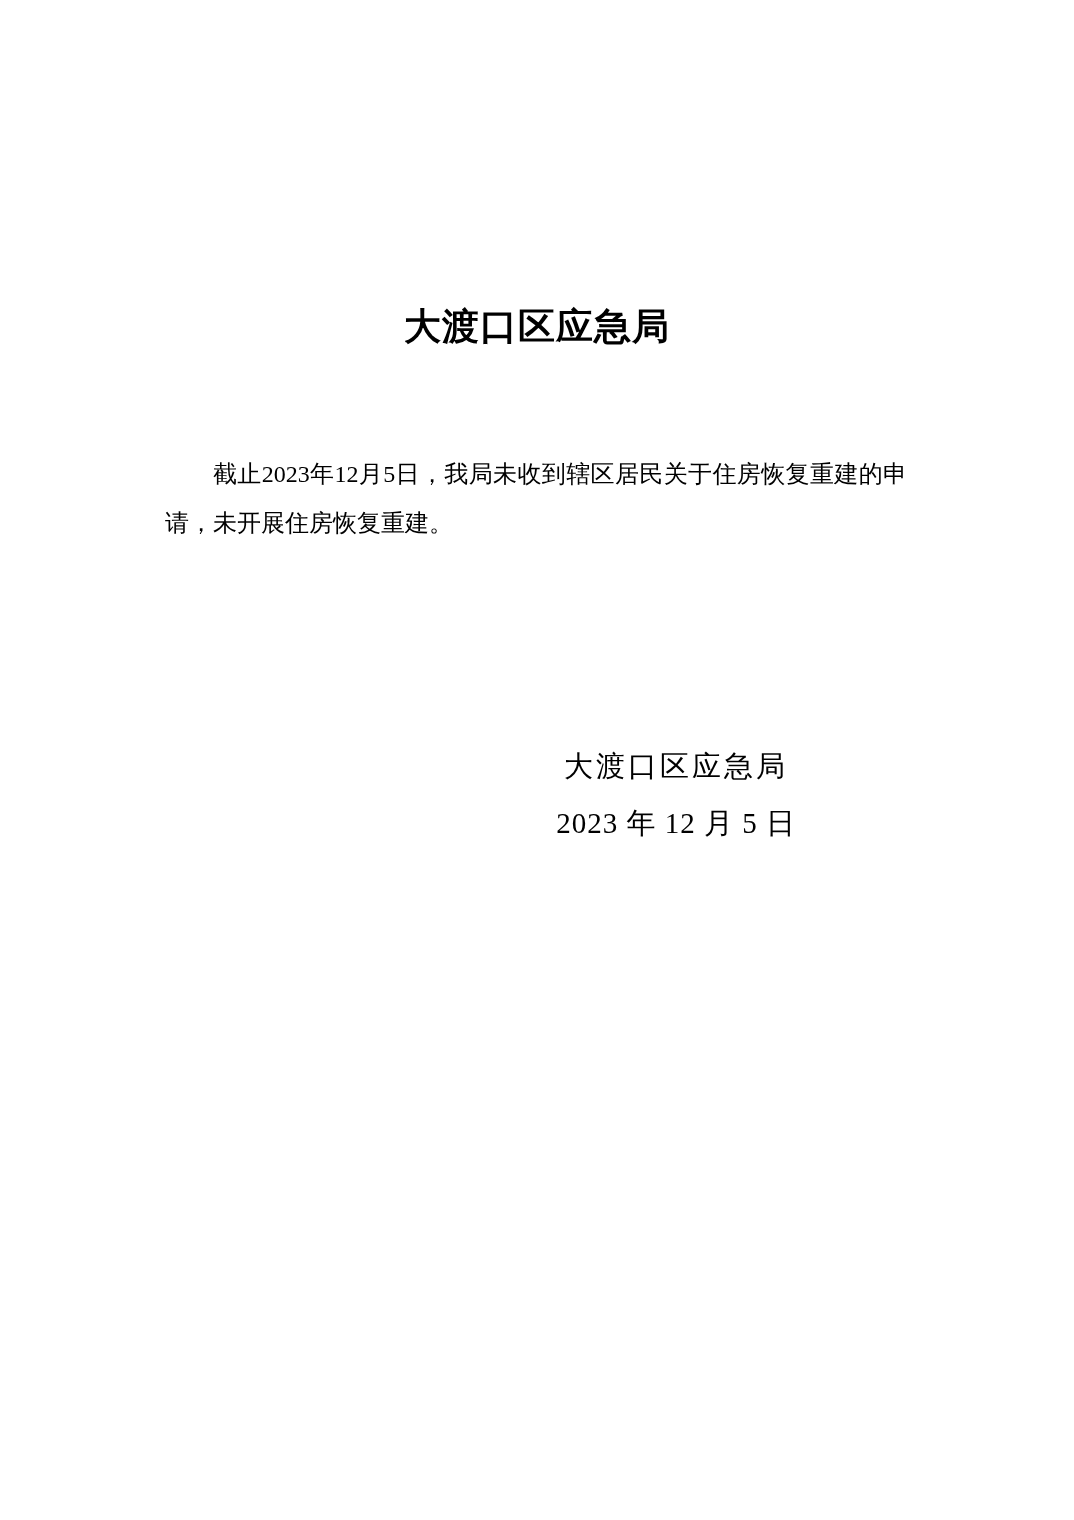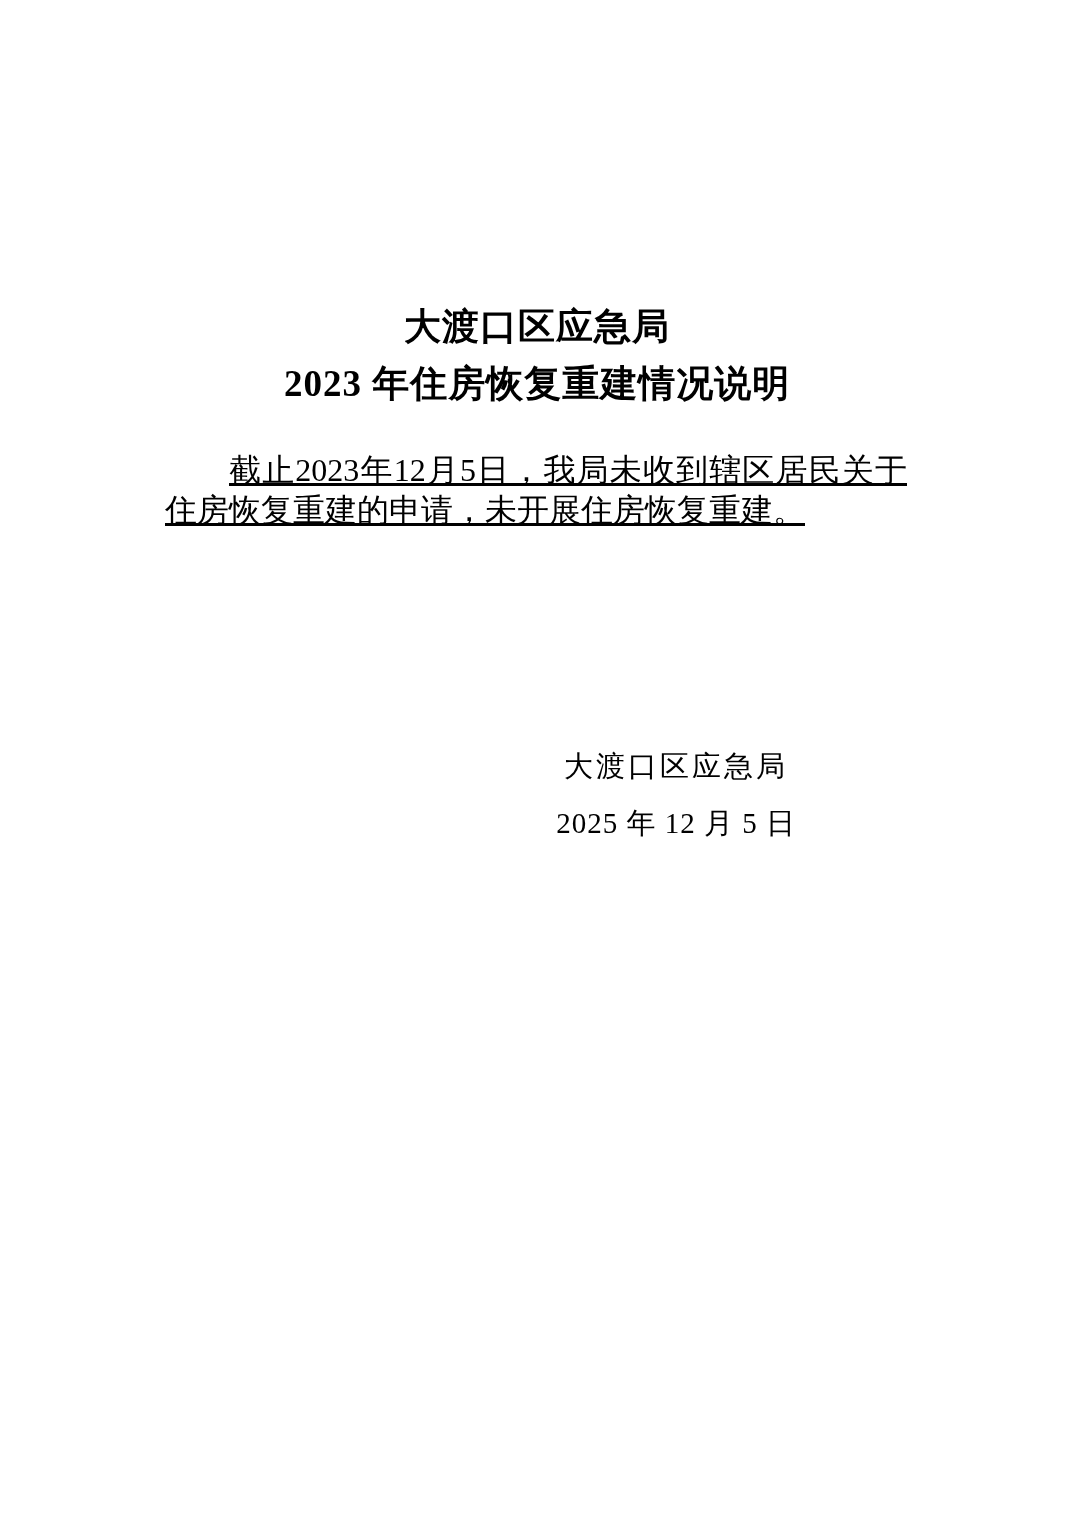--- a/index.html
+++ b/index.html
@@ -28,24 +28,23 @@
     font-weight: bold;
     font-size: 37px;
     line-height: 57px;
     letter-spacing: 1px;
   }
   .doc-body {
     position: absolute;
     top: 450px;
     left: 165px;
     width: 742px;
-    font-size: 32px;
-    line-height: 40px;
+    font-size: 24px;
+    line-height: 49px;
     text-align: justify;
-    text-decoration: underline;
   }
   .doc-body p {
     margin: 0;
     text-indent: 2em;
   }
   .signature-block {
     position: absolute;
     top: 738px;
     left: 460px;
     width: 432px;
@@ -60,25 +59,24 @@
     letter-spacing: 1px;
   }
 </style>
 </head>
 <body>
 
 <div class="page">
 
   <div class="doc-title">
     <div class="title-line">大渡口区应急局</div>
-    <div class="title-line">2023 年住房恢复重建情况说明</div>
   </div>
 
   <div class="doc-body">
     <p>截止2023年12月5日，我局未收到辖区居民关于住房恢复重建的申请，未开展住房恢复重建。</p>
   </div>
 
   <div class="signature-block">
     <div class="signature-org">大渡口区应急局</div>
-    <div class="signature-date">2025 年 12 月 5 日</div>
+    <div class="signature-date">2023 年 12 月 5 日</div>
   </div>
 
 </div>
 
 </body></html>

